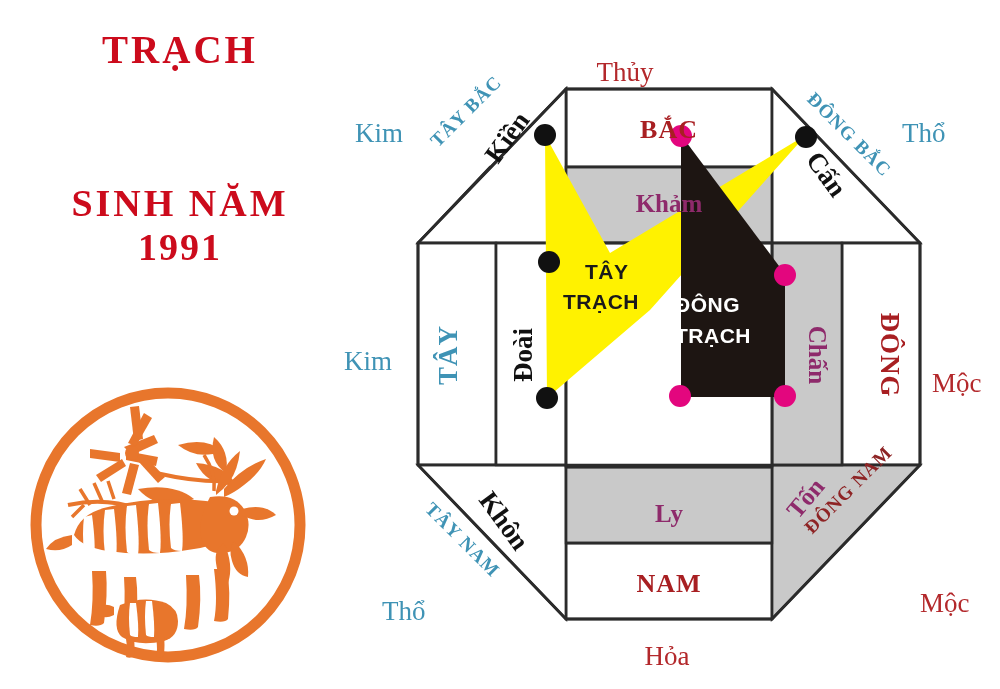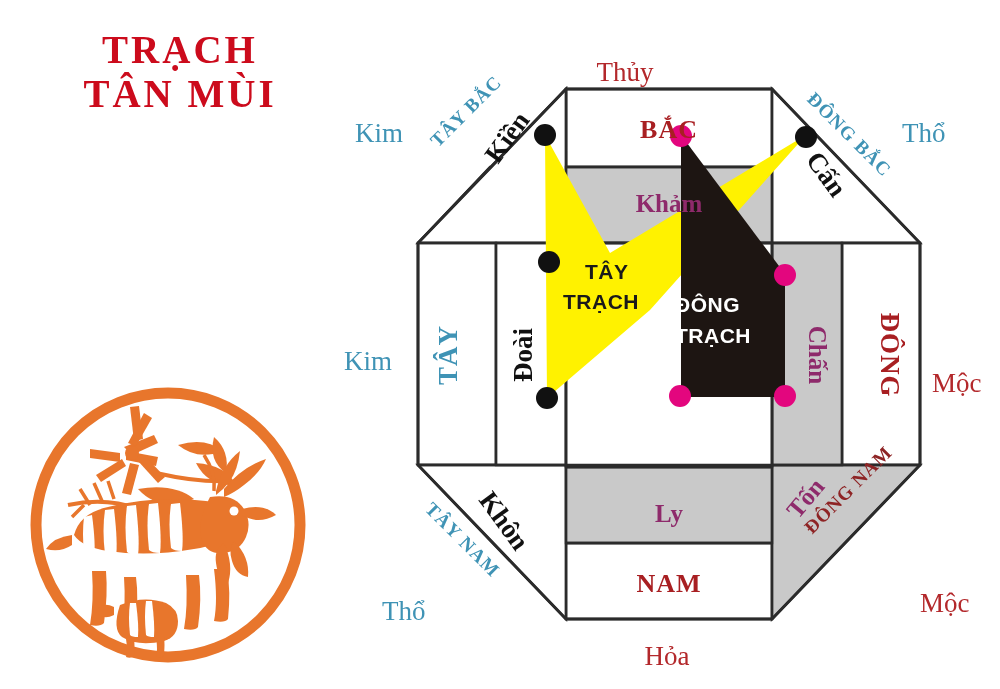--- a/index.html
+++ b/index.html
@@ -70,23 +70,26 @@
 </style>
 </head>
 <body>
 
 <div id="stage">
 
   <div class="left-col">
 
     <div class="title-block">
       <div class="title-line1">TRẠCH</div>
-      <div class="title-line2">TÂN MÙI</div>
     </div>
 
+    <div class="title-block2">
+      <div class="title-line3">SINH NĂM</div>
+      <div class="title-line4">1991</div>
+    </div>
 
     <div class="zodiac-wrap">
       <svg width="280" height="280" viewBox="0 0 280 280">
         <g fill="none" stroke="#e8762c">
           <circle cx="140" cy="140" r="132" stroke-width="11"></circle>
         </g>
         <g fill="#e8762c">
 
           <g transform="translate(96,62)">
             <path d="M0,0 L30,-12 L34,-4 L8,8 Z"></path>

